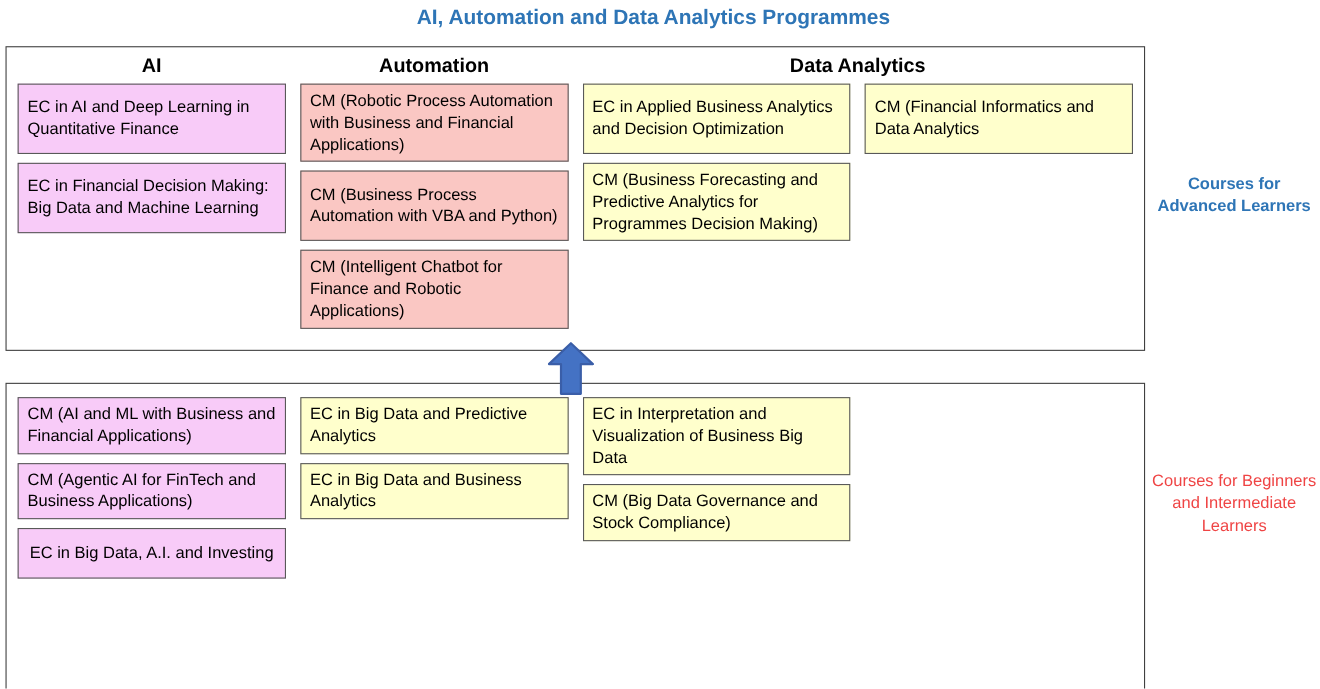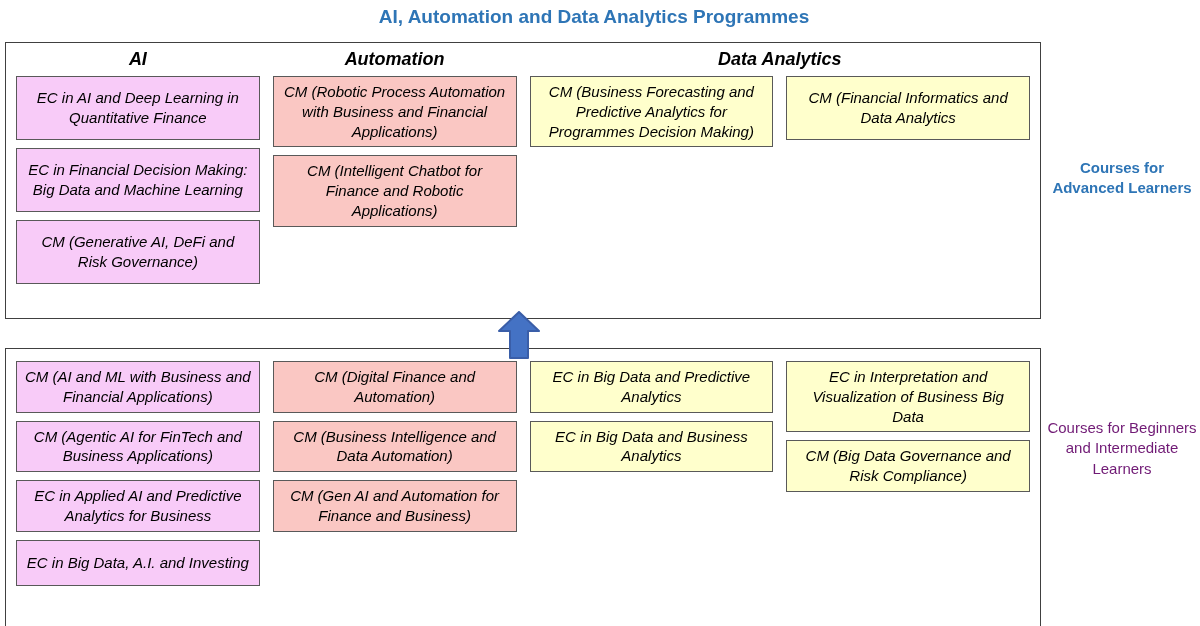--- a/index.html
+++ b/index.html
@@ -24,21 +24,20 @@
     font-size: 19px;
     font-weight: bold;
     color: var(--title-color);
   }
   .section {
     position: absolute;
     left: 5px;
     width: 1036px;
     border: 1px solid var(--section-border);
     background: #ffffff;
-    font-style: italic;
   }
   .section.advanced { top: 42px; height: 277px; }
   .section.beginner { top: 348px; height: 303px; }
 
   .headers {
     display: grid;
     grid-template-columns: repeat(4, 1fr);
     gap: 13px;
     padding: 6px 10px 2px 10px;
   }
@@ -62,21 +61,21 @@
     display: flex;
     flex-direction: column;
     gap: 8px;
   }
   .course-box {
     border: 1px solid var(--box-border);
     padding: 5px 8px;
     display: flex;
     align-items: center;
     justify-content: center;
-    text-align: center;
+    text-align: left;
     font-size: 15px;
     line-height: 1.32;
     color: #000000;
   }
   .advanced .course-box { min-height: 64px; }
   .beginner .course-box { min-height: 46px; }
   .box-ai { background: var(--ai-box); }
   .box-automation { background: var(--automation-box); }
   .box-data { background: var(--data-box); }
 
@@ -104,82 +103,77 @@
     line-height: 1.35;
   }
   .advanced-label {
     left: 1046px;
     top: 158px;
     color: var(--title-color);
     font-weight: bold;
   }
   .beginner-label {
     left: 1046px;
-    top: 418px;
-    color: #701a75;
+    top: 428px;
+    color: #ef4444;
   }
 </style>
 </head>
 <body>
 
 <div class="canvas">
 
   <div class="title">AI, Automation and Data Analytics Programmes</div>
 
   <div class="section advanced">
     <div class="headers">
       <div class="col-header">AI</div>
       <div class="col-header">Automation</div>
       <div class="col-header h-data">Data Analytics</div>
     </div>
     <div class="columns" id="advanced-columns">
         <div class="course-col">
           <div class="course-box box-ai">EC in AI and Deep Learning in Quantitative Finance</div>
           <div class="course-box box-ai">EC in Financial Decision Making: Big Data and Machine Learning</div>
-          <div class="course-box box-ai">CM (Generative AI, DeFi and Risk Governance)</div>
         </div>
         <div class="course-col">
           <div class="course-box box-automation">CM (Robotic Process Automation with Business and Financial Applications)</div>
+          <div class="course-box box-automation">CM (Business Process Automation with VBA and Python)</div>
           <div class="course-box box-automation">CM (Intelligent Chatbot for Finance and Robotic Applications)</div>
         </div>
         <div class="course-col">
+          <div class="course-box box-data">EC in Applied Business Analytics and Decision Optimization</div>
           <div class="course-box box-data">CM (Business Forecasting and Predictive Analytics for Programmes Decision Making)</div>
         </div>
         <div class="course-col">
           <div class="course-box box-data">CM (Financial Informatics and Data Analytics</div>
         </div>
       </div>
   </div>
 
   <div class="arrow">
     <svg viewBox="0 0 42 48" aria-hidden="true">
       <polygon points="21,1 41,20 30,20 30,47 12,47 12,20 1,20"></polygon>
     </svg>
   </div>
 
   <div class="section beginner">
     <div class="columns" id="beginner-columns">
         <div class="course-col">
           <div class="course-box box-ai">CM (AI and ML with Business and Financial Applications)</div>
           <div class="course-box box-ai">CM (Agentic AI for FinTech and Business Applications)</div>
-          <div class="course-box box-ai">EC in Applied AI and Predictive Analytics for Business</div>
           <div class="course-box box-ai">EC in Big Data, A.I. and Investing</div>
-        </div>
-        <div class="course-col">
-          <div class="course-box box-automation">CM (Digital Finance and Automation)</div>
-          <div class="course-box box-automation">CM (Business Intelligence and Data Automation)</div>
-          <div class="course-box box-automation">CM (Gen AI and Automation for Finance and Business)</div>
         </div>
         <div class="course-col">
           <div class="course-box box-data">EC in Big Data and Predictive Analytics</div>
           <div class="course-box box-data">EC in Big Data and Business Analytics</div>
         </div>
         <div class="course-col">
           <div class="course-box box-data">EC in Interpretation and Visualization of Business Big Data</div>
-          <div class="course-box box-data">CM (Big Data Governance and Risk Compliance)</div>
+          <div class="course-box box-data">CM (Big Data Governance and Stock Compliance)</div>
         </div>
       </div>
   </div>
 
   <div class="side-label advanced-label">Courses for Advanced Learners</div>
 
   <div class="side-label beginner-label">Courses for Beginners and Intermediate Learners</div>
 
 </div>
 

